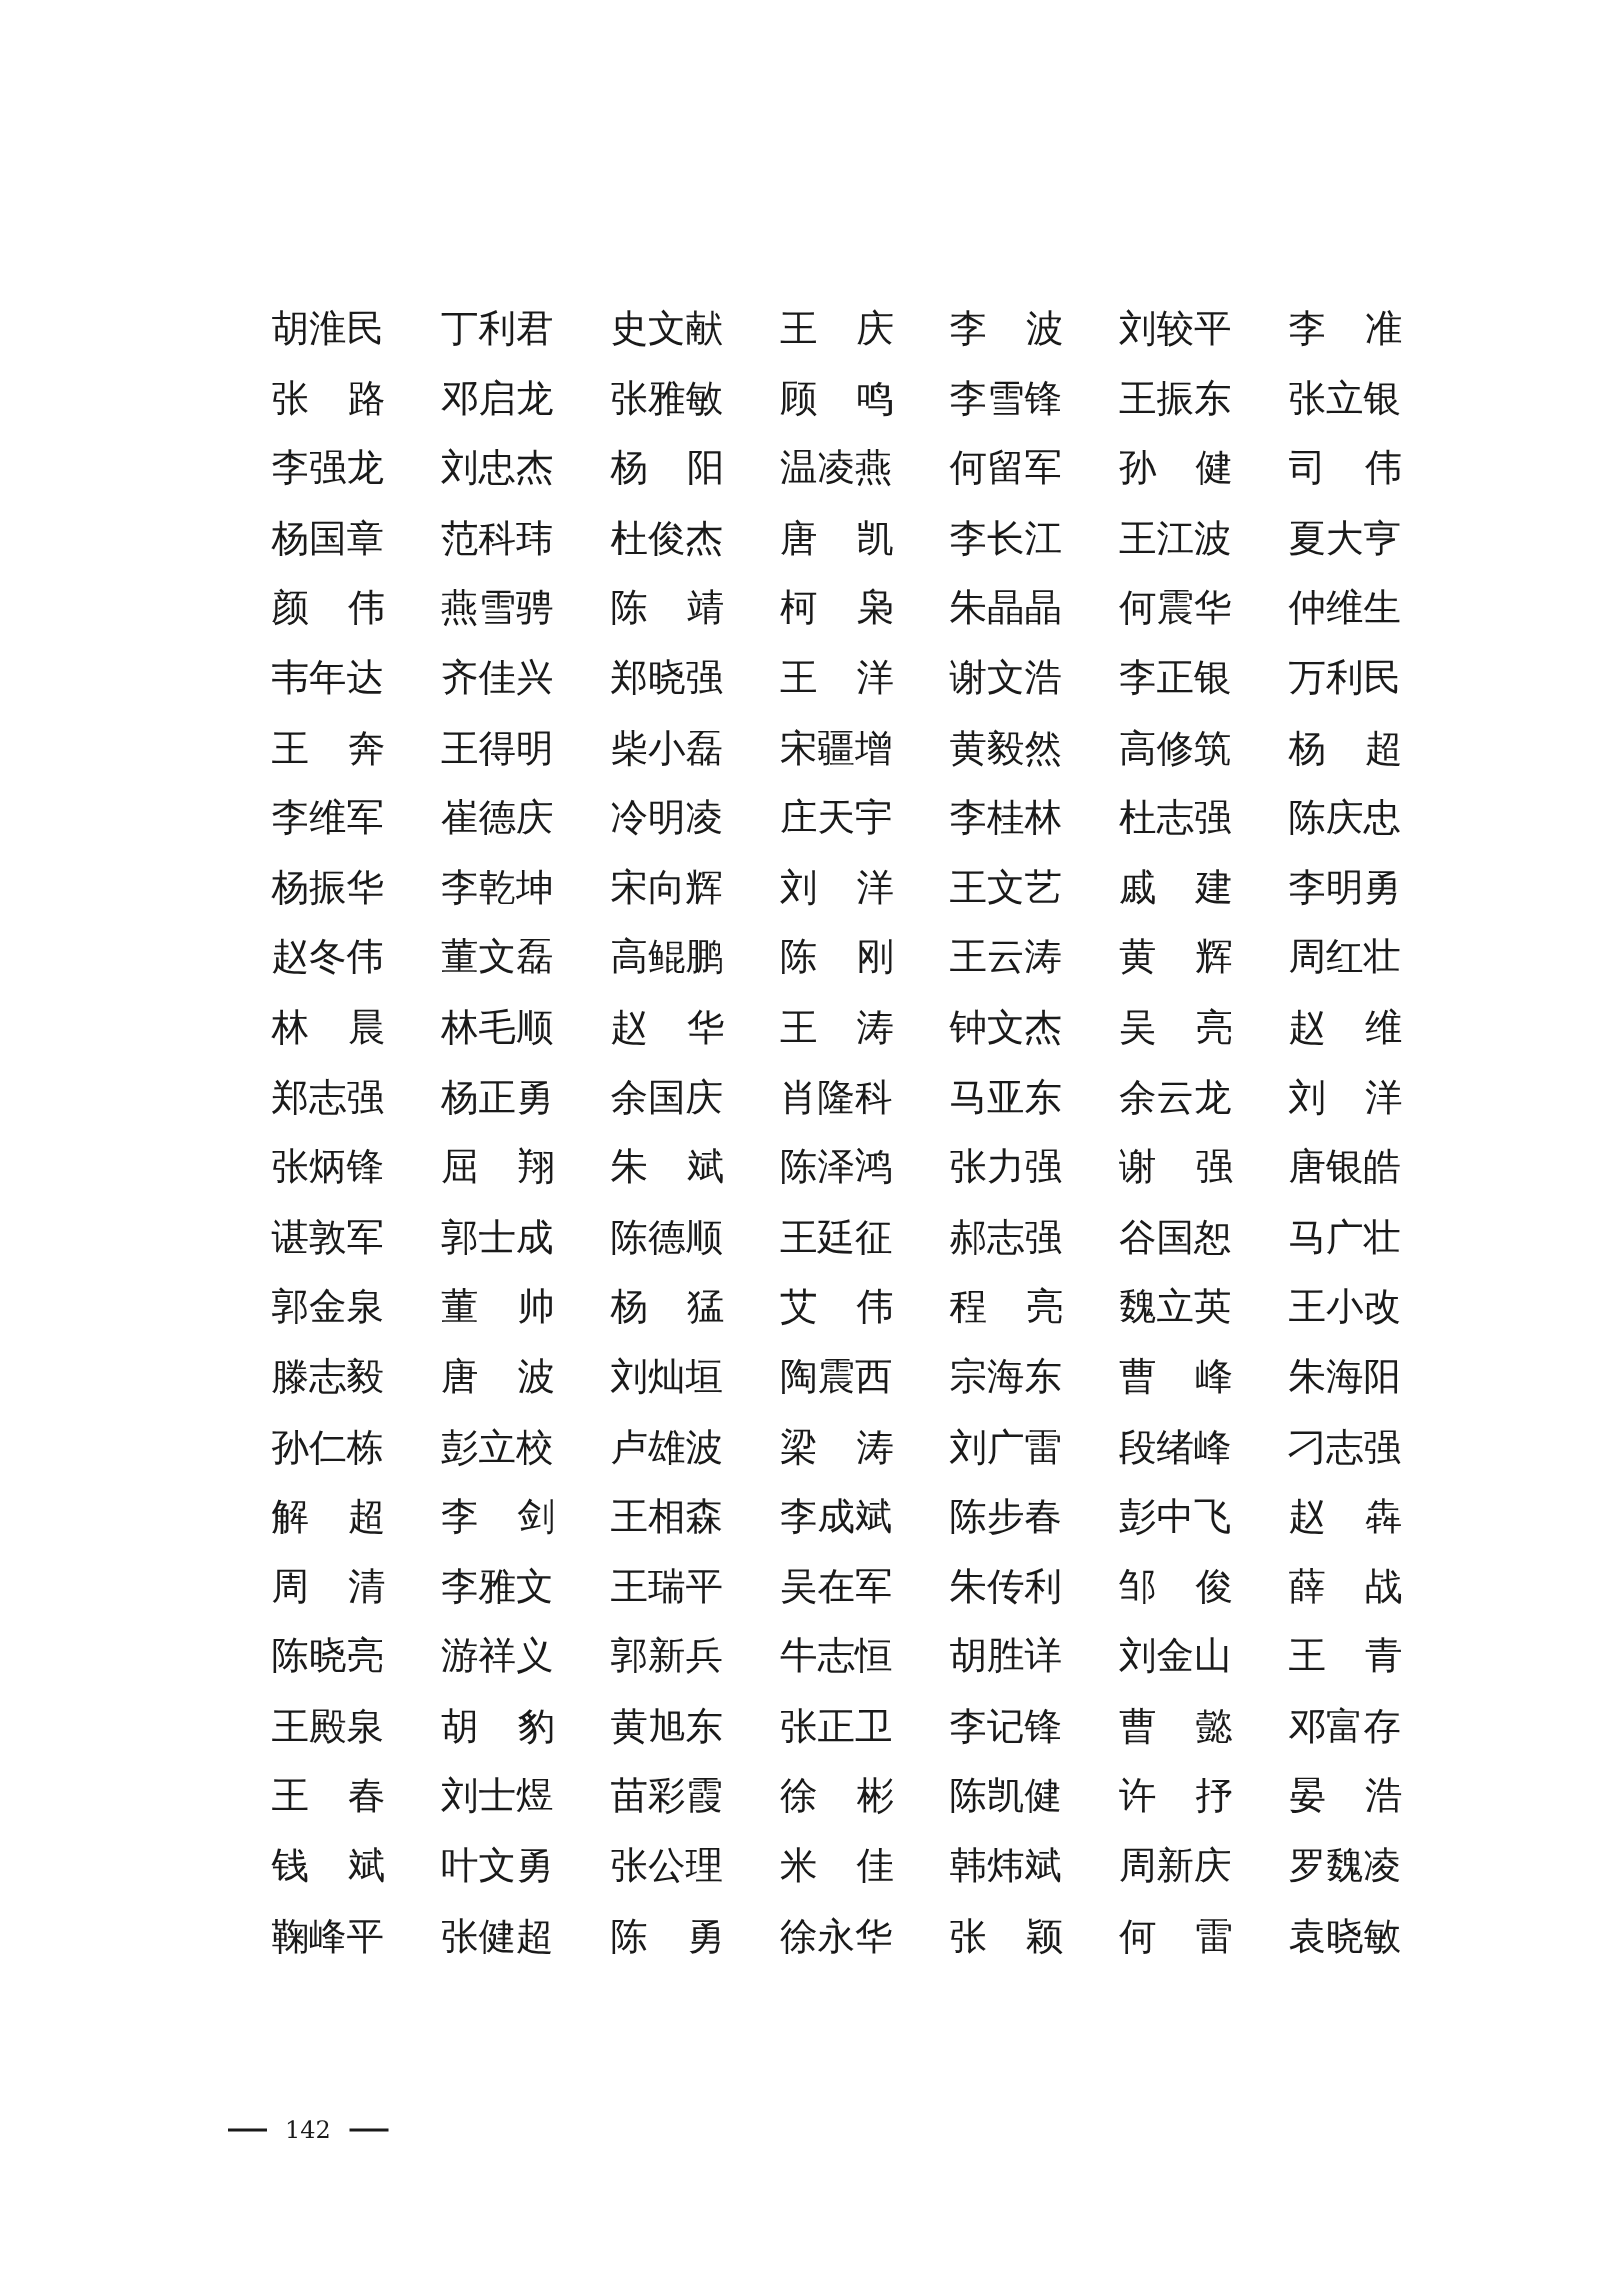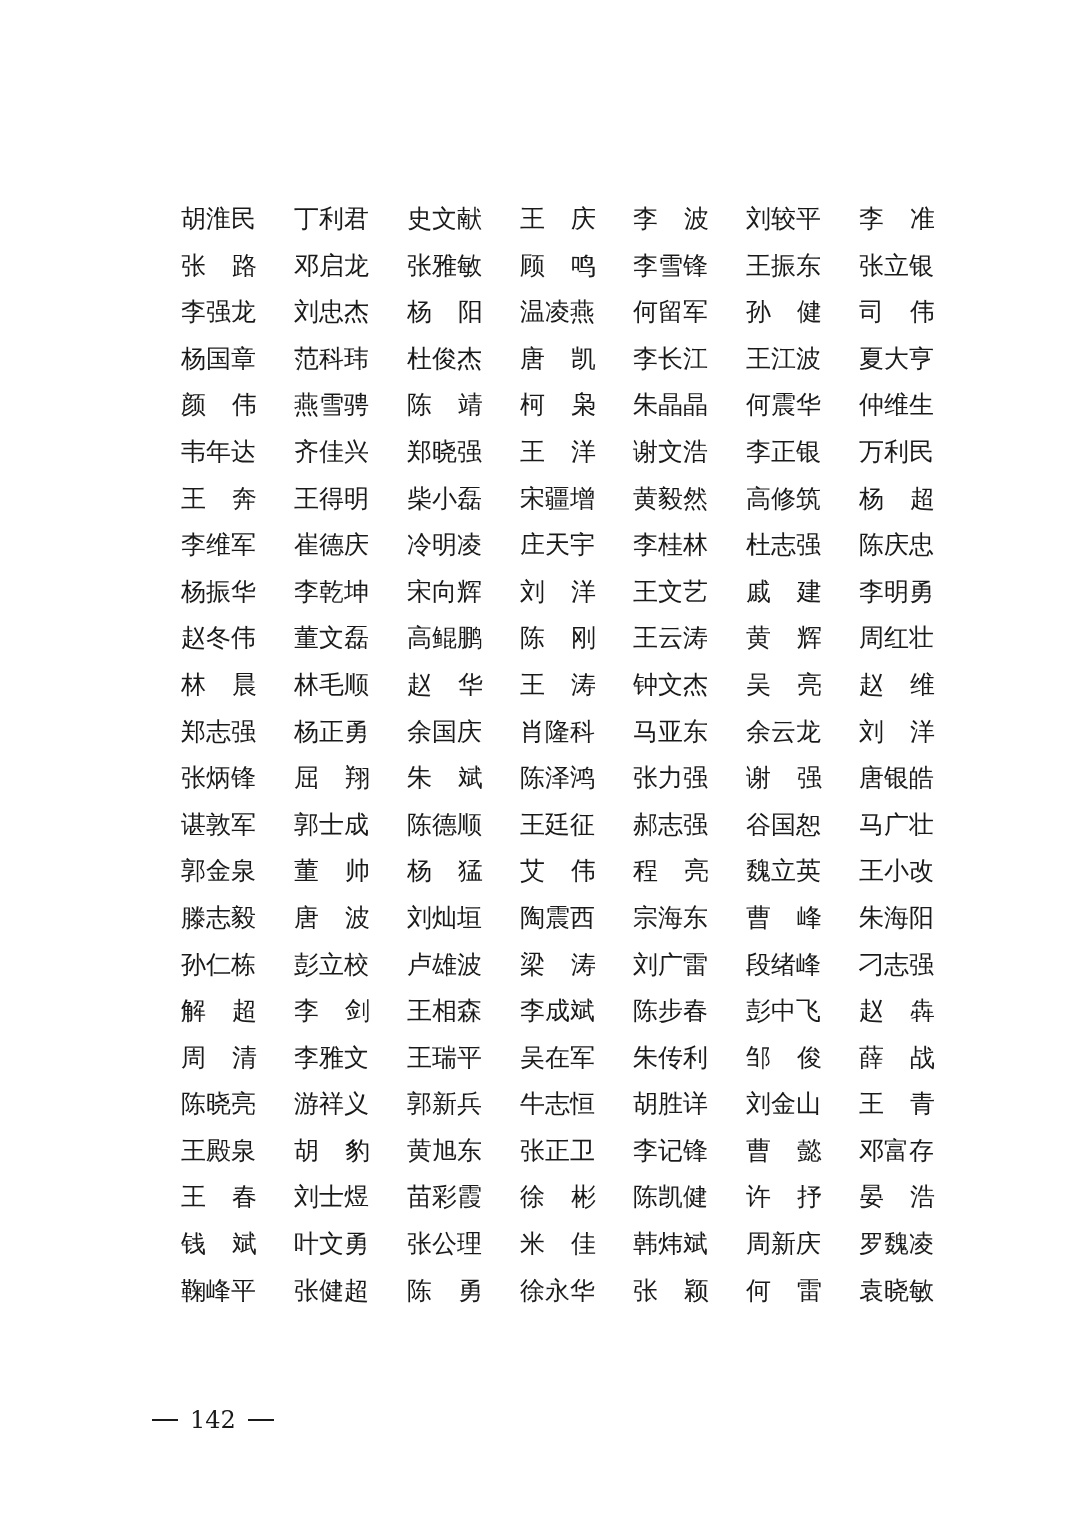--- a/index.html
+++ b/index.html
@@ -20,21 +20,21 @@
     font-size: 25px; line-height: 46px;
     width: 76px;
     white-space: nowrap;
     letter-spacing: 0;
   }
   .name.two {
     display: flex; justify-content: space-between;
   }
   .footer {
     position: absolute; left: 152px; top: 1404px;
-    font-size: 24px; line-height: 32px;
+    font-size: 16px; line-height: 32px;
     display: flex; align-items: center; gap: 12px;
   }
   .dash { display: inline-block; width: 26px; height: 1.5px; background: #1a1a1a; }
 </style>
 </head>
 <body>
 
 <div class="name-grid" id="grid">
     <div class="name">胡淮民</div>
     <div class="name">丁利君</div>

